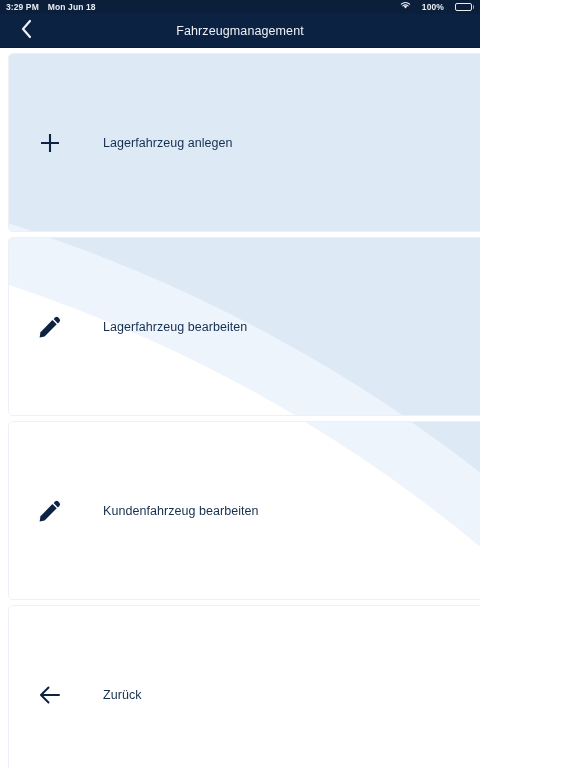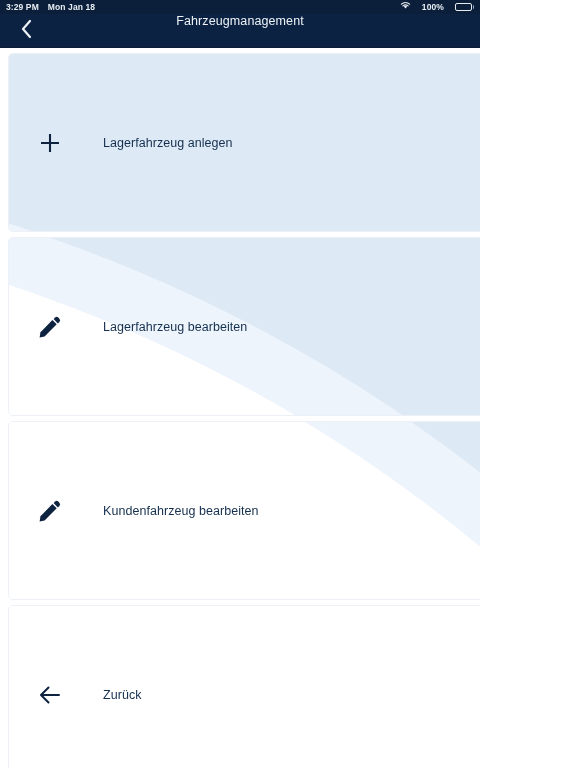--- a/index.html
+++ b/index.html
@@ -52,20 +52,21 @@
     border-radius: 0 1px 1px 0;
     margin-left: 0.5px;
   }
 
   
   .navbar {
     position: relative;
     height: 34px;
     background: #0b2242;
     display: flex;
+    align-items: center;
     z-index: 40;
     border-bottom: 1px solid #0a1c36;
   }
   .nav-back {
     position: absolute;
     left: 6px; top: 0;
     width: 40px; height: 34px;
     display: flex; align-items: center; justify-content: center;
     cursor: pointer;
   }
@@ -145,21 +146,21 @@
   }
 </style>
 </head>
 <body>
 
 <div id="app">
 
   <div class="statusbar">
     <div class="sb-left">
       <span class="sb-time">3:29 PM</span>
-      <span class="sb-date">Mon Jan 18</span>
+      <span class="sb-date">Mon Jun 18</span>
     </div>
     <div class="sb-right">
       <span class="wifi-icon">
         <svg width="11" height="9" viewBox="0 0 11 9">
           <path d="M5.5 7.6 L7.2 5.6 A2.6 2.6 0 0 0 3.8 5.6 Z" fill="#e8edf4"></path>
           <path d="M1.4 3.1 A6.3 6.3 0 0 1 9.6 3.1" stroke="#e8edf4" stroke-width="1.25" fill="none" stroke-linecap="round"></path>
           <path d="M2.9 4.9 A4.1 4.1 0 0 1 8.1 4.9" stroke="#e8edf4" stroke-width="1.15" fill="none" stroke-linecap="round"></path>
         </svg>
       </span>
       <span class="sb-pct">100%</span>

